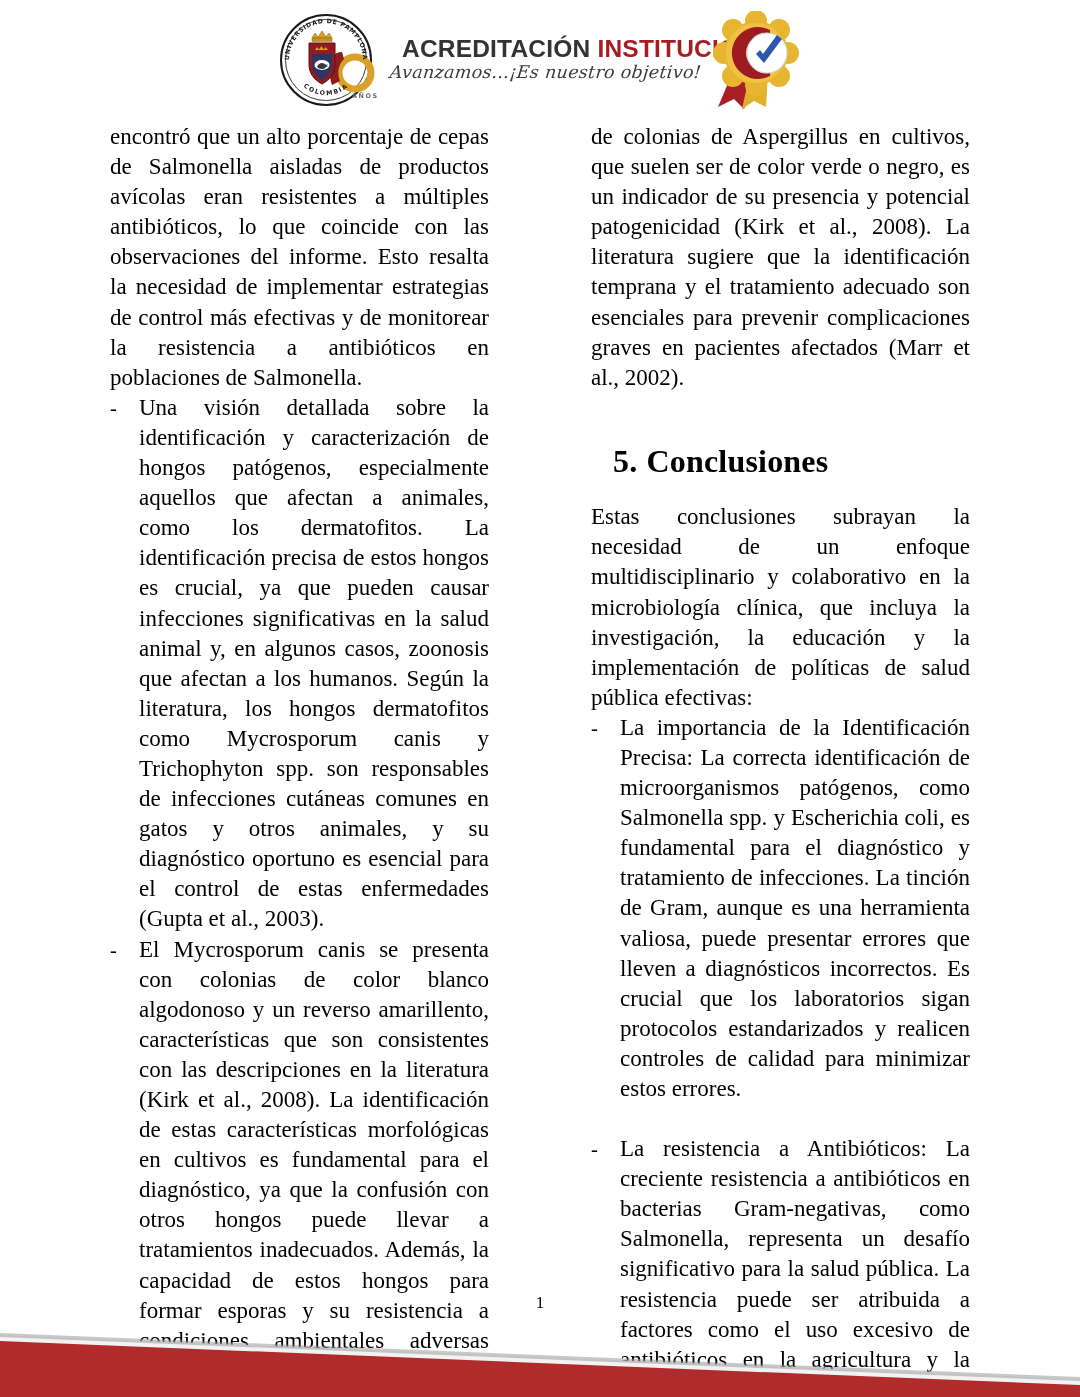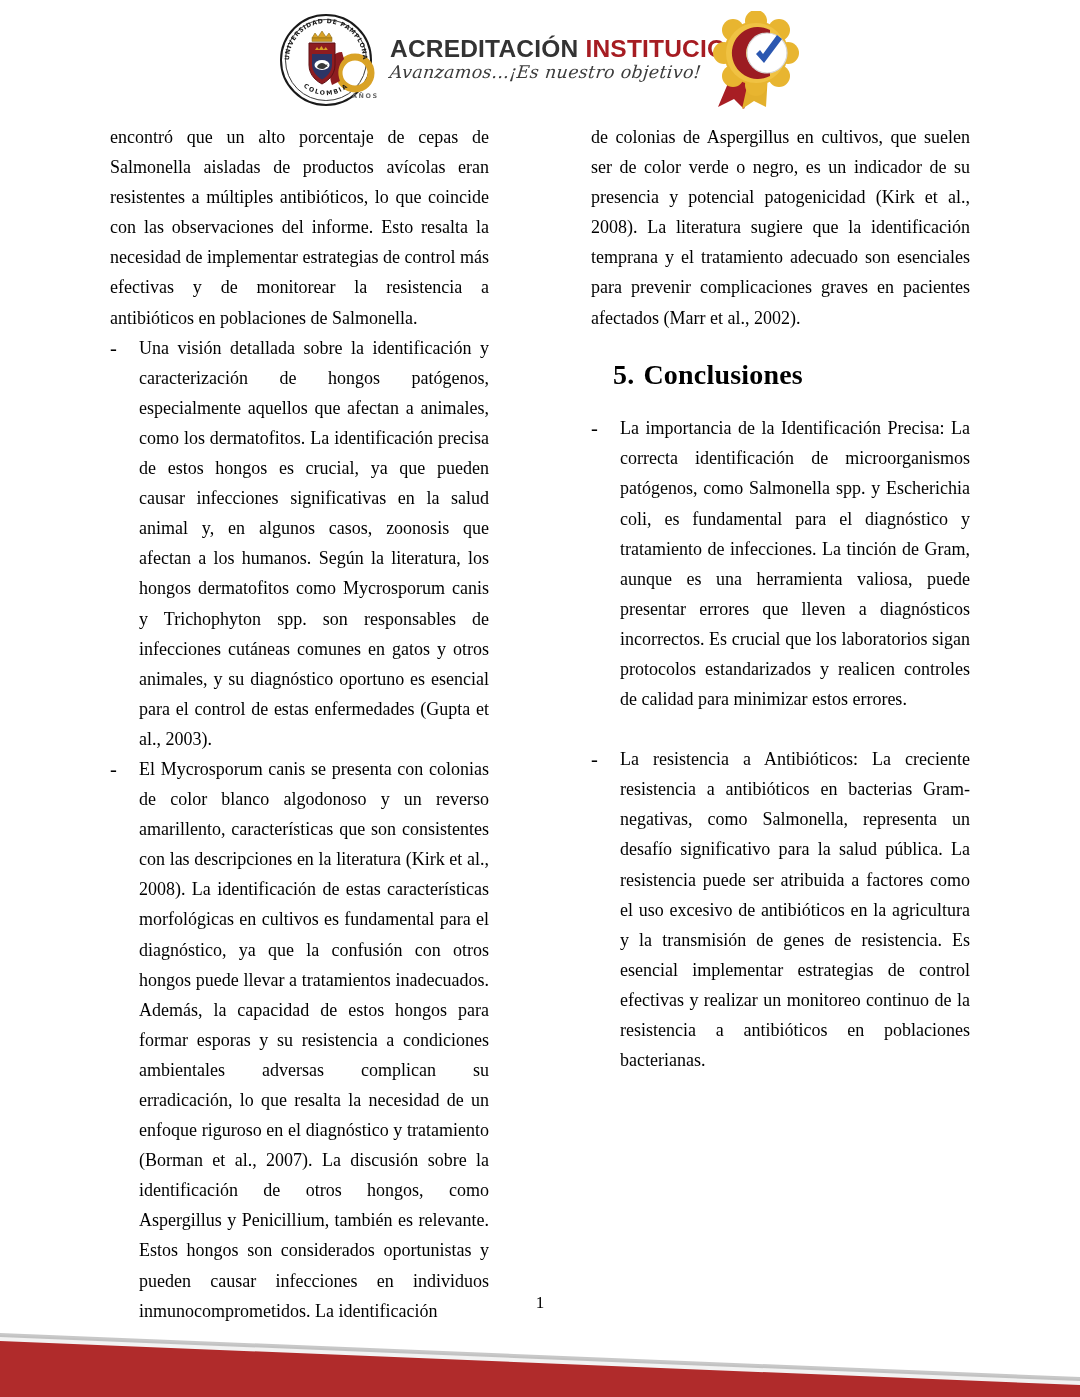--- a/index.html
+++ b/index.html
@@ -82,21 +82,21 @@
     padding-bottom: 4px;
   }
   .wm-line1 {
     font-family: "Liberation Sans", "DejaVu Sans", sans-serif;
     font-weight: bold;
     font-size: 24.5px;
     letter-spacing: 0.2px;
     white-space: nowrap;
     line-height: 1.05;
   }
-  .wm-acred { color: #333333; }
+  .wm-acred { color: #333333; margin-left: 12px; }
   .wm-inst { color: #a61c22; }
   .wm-line2 {
     font-family: "DejaVu Serif", "Liberation Serif", serif;
     font-style: italic;
     font-size: 17.5px;
     color: #3b3b3b;
     margin-top: 1px;
     transform: skewX(-6deg);
     letter-spacing: 0.3px;
     white-space: nowrap;
@@ -126,21 +126,21 @@
     gap: 102px;
   }
   .col {
     width: 379px;
     flex: none;
   }
   p, .bullet-text {
     margin: 0;
     text-align: justify;
     text-justify: inter-word;
-    font-size: 18px;
+    font-size: 23px;
     line-height: 30.1px;
     hyphens: none;
   }
   .para { margin: 0; }
 
   ul.dash-list {
     list-style: none;
     margin: 0;
     padding: 0;
   }
@@ -154,23 +154,23 @@
     left: 0;
     top: 0;
     font-size: 20.6px;
     line-height: 30.1px;
   }
   .spaced-item { margin-bottom: 30px !important; }
 
   .lead { font-weight: normal; }
 
   h2.section-title {
-    font-size: 28px;
+    font-size: 32px;
     font-weight: bold;
-    margin: 25px 0 22px 22px;
+    margin: 49px 0 22px 22px;
     line-height: 1.2;
     letter-spacing: 0.2px;
   }
   h2.section-title .num { margin-right: 9px; }
 
   .gap-top { margin-top: 20px; }
 
   
   .page-number {
     position: absolute;
@@ -282,20 +282,21 @@
         </ul>
       </div>
 
       <div class="col">
         <p class="para">de colonias de Aspergillus en cultivos, que suelen ser de color verde o negro, es un indicador de su presencia y potencial patogenicidad (Kirk et al., 2008). La literatura sugiere que la identificación temprana y el tratamiento adecuado son esenciales para prevenir complicaciones graves en pacientes afectados (Marr et al., 2002).</p>
 
         <h2 class="section-title">
           <span class="num">5.</span><span>Conclusiones</span>
         </h2>
 
+        <p class="para">Estas conclusiones subrayan la necesidad de un enfoque multidisciplinario y colaborativo en la microbiología clínica, que incluya la investigación, la educación y la implementación de políticas de salud pública efectivas:</p>
 
         <ul class="dash-list gap-top">
           <li class="spaced-item">
             <span class="dash">-</span>
             <span class="bullet-text" style="display:block"><span class="lead">La importancia de la Identificación Precisa:</span><span> La correcta identificación de microorganismos patógenos, como Salmonella spp. y Escherichia coli, es fundamental para el diagnóstico y tratamiento de infecciones. La tinción de Gram, aunque es una herramienta valiosa, puede presentar errores que lleven a diagnósticos incorrectos. Es crucial que los laboratorios sigan protocolos estandarizados y realicen controles de calidad para minimizar estos errores.</span></span>
           </li>
           <li>
             <span class="dash">-</span>
             <span class="bullet-text" style="display:block"><span class="lead">La resistencia a Antibióticos:</span><span> La creciente resistencia a antibióticos en bacterias Gram-negativas, como Salmonella, representa un desafío significativo para la salud pública. La resistencia puede ser atribuida a factores como el uso excesivo de antibióticos en la agricultura y la transmisión de genes de resistencia. Es esencial implementar estrategias de control efectivas y realizar un monitoreo continuo de la resistencia a antibióticos en poblaciones bacterianas.</span></span>
           </li>

